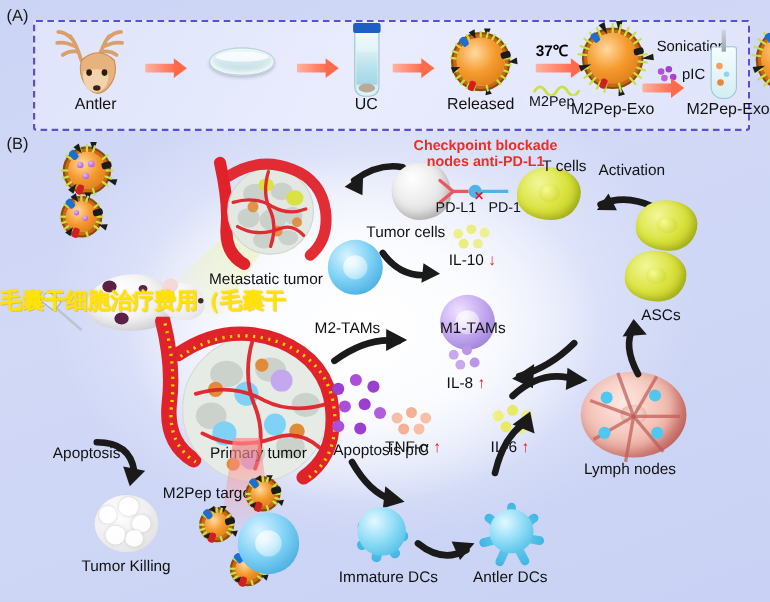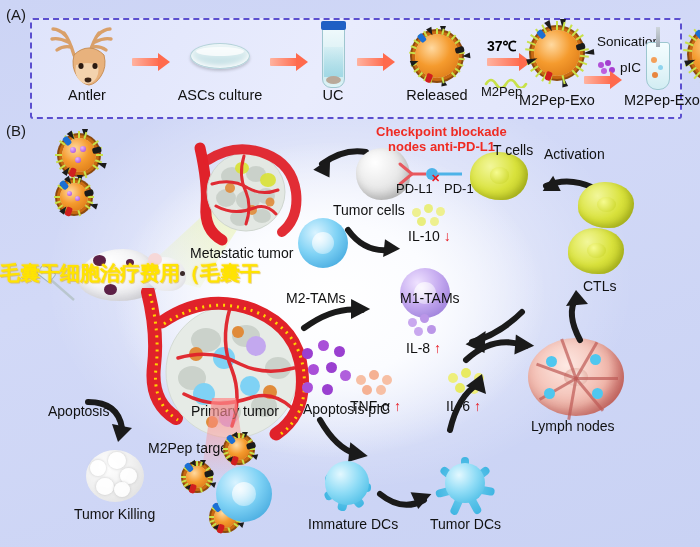--- a/index.html
+++ b/index.html
@@ -189,21 +189,20 @@
 
     <div class="bigarrow" style="left:100px;top:42px;width:40px;">
       <div class="shaft" style="width:28px;"></div>
         <div class="head" style="left:26px;"></div>
     </div>
 
     <div class="aitem" style="left:140px;top:5px;width:96px;">
       <div style="height:62px;display:flex;align-items:center;justify-content:center;">
         <div class="dish"></div>
       </div>
-      <div class="alabel">ASCs culture</div>
     </div>
 
     <div class="bigarrow" style="left:238px;top:42px;width:40px;">
       <div class="shaft" style="width:28px;"></div>
         <div class="head" style="left:26px;"></div>
     </div>
 
     <div class="aitem" style="left:278px;top:5px;width:46px;">
       <div style="height:62px;display:flex;align-items:center;justify-content:center;">
         <div class="tube">
@@ -515,21 +514,21 @@
     <div class="carrow" style="left:524px;top:36px;">
       <svg width="78" height="42">
         <path d="M70 34 q-26 -12 -48 -2" stroke="#1a1a1a" stroke-width="6" fill="none" stroke-linecap="round"></path>
         <path d="M30 22 L18 36 L36 38 Z" fill="#1a1a1a" transform="rotate(-6 28 30)"></path>
       </svg>
     </div>
     <div class="lbl" style="left:544px;top:28px;">Activation</div>
 
     <div class="tcell" style="left:578px;top:64px;width:56px;height:46px;"></div>
     <div class="tcell" style="left:568px;top:110px;width:56px;height:46px;"></div>
-    <div class="lbl" style="left:583px;top:160px;">CTLs</div>
+    <div class="lbl" style="left:583px;top:160px;">ASCs</div>
 
     <div class="dotset" style="left:412px;top:86px;">
       <i style="left:0;top:4px;width:9px;height:9px;background:#eef08f;"></i>
       <i style="left:12px;top:0px;width:9px;height:9px;background:#e9ee7e;"></i>
       <i style="left:24px;top:3px;width:9px;height:9px;background:#eef08f;"></i>
       <i style="left:5px;top:13px;width:9px;height:9px;background:#e9ee7e;"></i>
       <i style="left:18px;top:13px;width:9px;height:9px;background:#eef08f;"></i>
     </div>
     <div class="lbl" style="left:408px;top:110px;">
       <span>IL-10</span>
@@ -821,21 +820,21 @@
     <div class="dc" style="left:426px;top:326px;width:78px;height:78px;">
       <div class="arm" style="width:30px;height:8px;transform:rotate(10deg);"></div>
       <div class="arm" style="width:30px;height:8px;transform:rotate(62deg);"></div>
       <div class="arm" style="width:30px;height:8px;transform:rotate(114deg);"></div>
       <div class="arm" style="width:30px;height:8px;transform:rotate(166deg);"></div>
       <div class="arm" style="width:30px;height:8px;transform:rotate(218deg);"></div>
       <div class="arm" style="width:30px;height:8px;transform:rotate(270deg);"></div>
       <div class="arm" style="width:30px;height:8px;transform:rotate(322deg);"></div>
       <div class="body" style="width:40px;height:40px;"></div>
     </div>
-    <div class="lbl" style="left:430px;top:398px;">Tumor DCs</div>
+    <div class="lbl" style="left:430px;top:398px;">Antler DCs</div>
 
     <div class="carrow" style="left:378px;top:368px;">
       <svg width="62" height="34">
         <path d="M2 8 q22 18 44 6" stroke="#1a1a1a" stroke-width="6" fill="none" stroke-linecap="round"></path>
         <path d="M34 4 L54 10 L38 22 Z" fill="#1a1a1a" transform="rotate(-12 44 12)"></path>
       </svg>
     </div>
 
     <div class="carrow" style="left:300px;top:176px;">
       <svg width="90" height="46">

